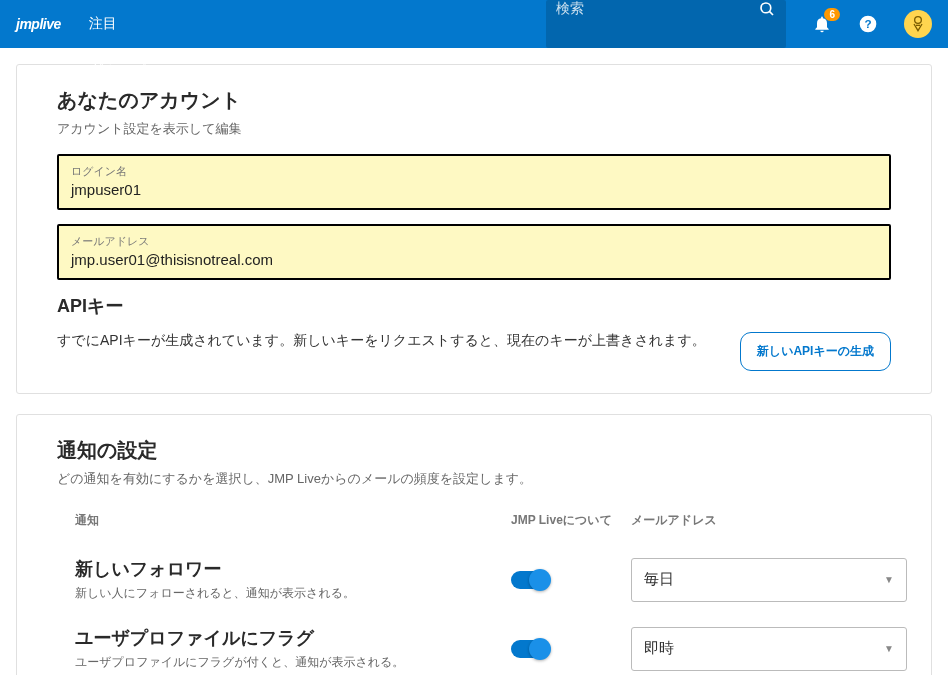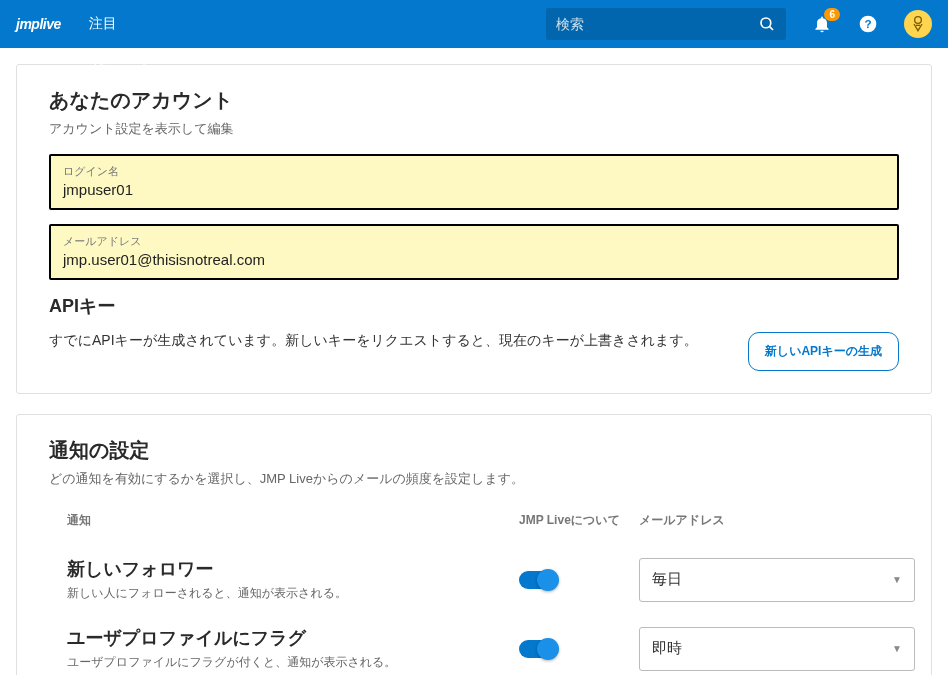--- a/index.html
+++ b/index.html
@@ -4,29 +4,29 @@
 <style>
   * { box-sizing: border-box; margin: 0; padding: 0; }
   body { font-family: -apple-system, BlinkMacSystemFont, "Segoe UI", Helvetica, Arial, sans-serif; background: #fff; color: #333; width: 948px; }
   
   .topbar { background: #0378cd; height: 48px; display: flex; align-items: center; padding: 0 16px; gap: 8px; }
   .logo { color: #fff; font-size: 14px; font-style: italic; font-weight: 600; margin-right: 20px; letter-spacing: -0.5px; }
   .logo .j { font-style: italic; }
   .nav { display: flex; gap: 28px; flex-direction: column; }
   .nav-item { color: #fff; font-size: 14px; cursor: pointer; font-weight: 500; }
   .spacer { flex: 1; }
-  .search-box { background: rgba(0,0,0,0.15); display: flex; align-items: center; padding: 0 10px; height: 32px; width: 240px; border-radius: 2px; }
+  .search-box { background: rgba(0,0,0,0.15); display: flex; align-items: flex-start; padding: 0 10px; height: 48px; width: 240px; border-radius: 2px; }
   .search-box input { background: transparent; border: none; outline: none; color: #fff; font-size: 14px; flex: 1; }
   .search-box input::placeholder { color: rgba(255,255,255,0.8); }
   .icon-btn { color: #fff; margin-left: 18px; cursor: pointer; position: relative; display: flex; align-items: center; }
   .badge { position: absolute; top: -6px; right: -8px; background: #ff9800; color: #fff; font-size: 10px; border-radius: 8px; padding: 1px 5px; font-weight: 600; }
   .avatar-circle { width: 28px; height: 28px; border-radius: 50%; background: #ffd54f; display: flex; align-items: center; justify-content: center; }
   
   .content { padding: 16px; }
-  .card { border: 1px solid #e0e0e0; border-radius: 3px; padding: 22px 32px; margin-bottom: 20px; background: #fff; }
+  .card { border: 1px solid #e0e0e0; border-radius: 3px; padding: 22px 40px; margin-bottom: 20px; background: #fff; }
   .card h2 { font-size: 20px; font-weight: 700; margin-bottom: 6px; color: #2a2a2a; }
   .card .sub { font-size: 13px; color: #666; margin-bottom: 16px; }
   
   .field { background: #fef9c3; border: 2px solid #000000; border-radius: 2px; padding: 8px 12px 10px; margin-bottom: 14px; }
   .field-label { font-size: 11px; color: #777; margin-bottom: 2px; }
   .field-value { font-size: 15px; color: #222; }
   
   .section-title { font-size: 18px; font-weight: 700; margin: 10px 0 14px; color: #2a2a2a; }
   .api-row { display: flex; justify-content: space-between; gap: 20px; }
   .api-desc { font-size: 14px; color: #333; }

